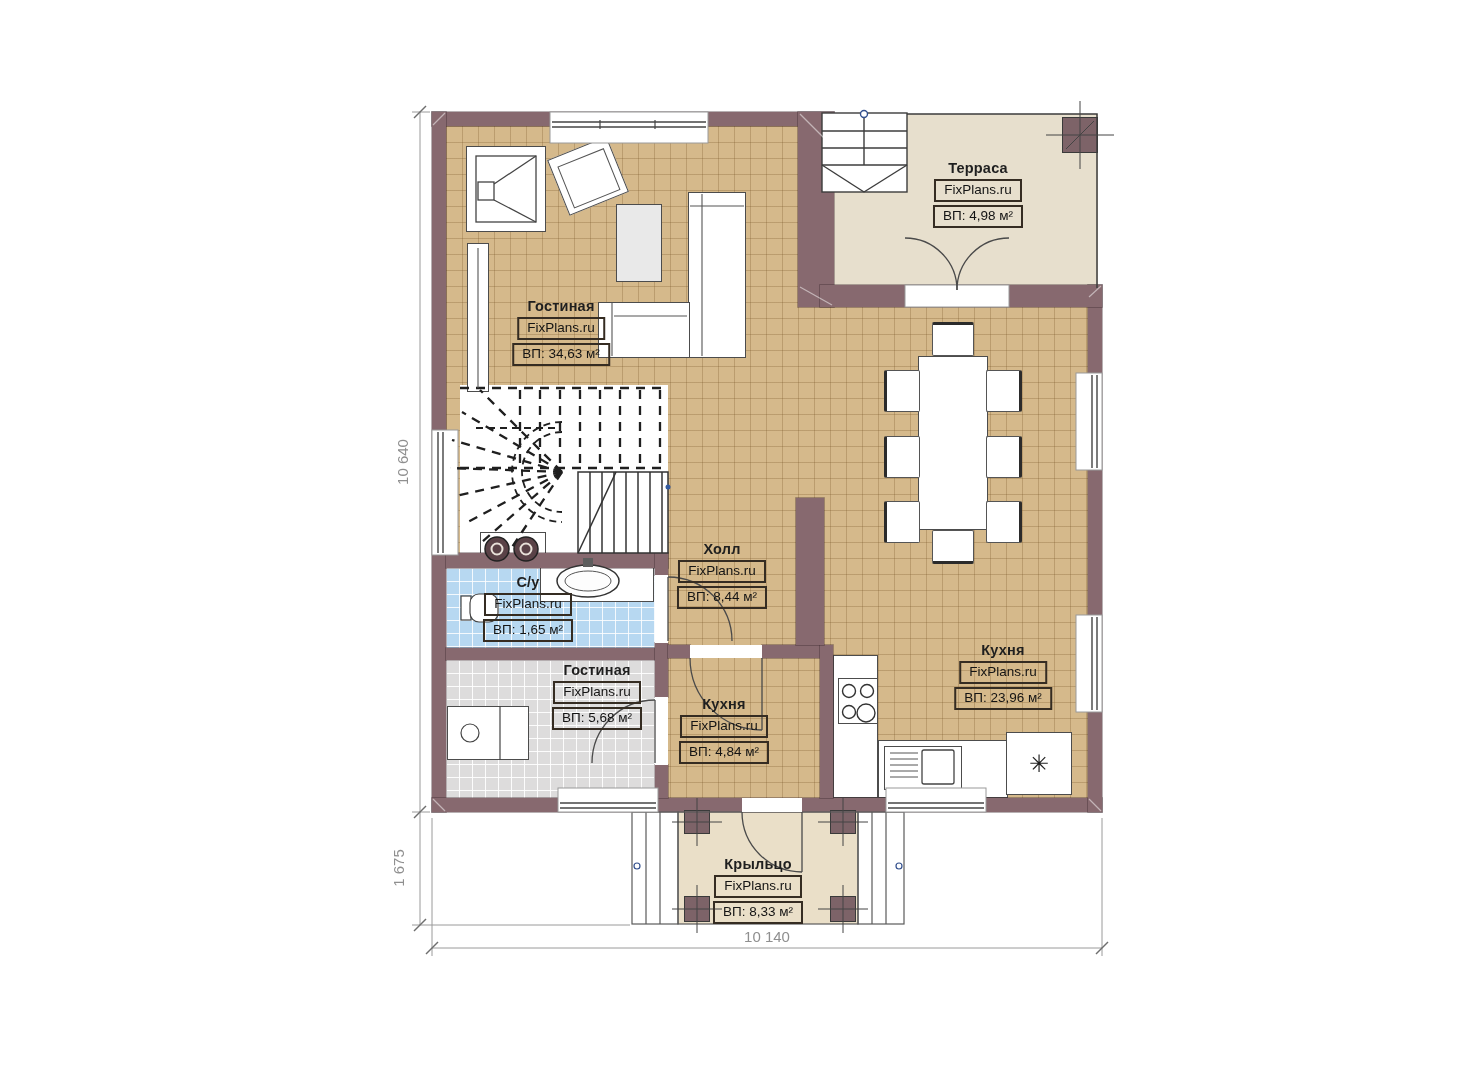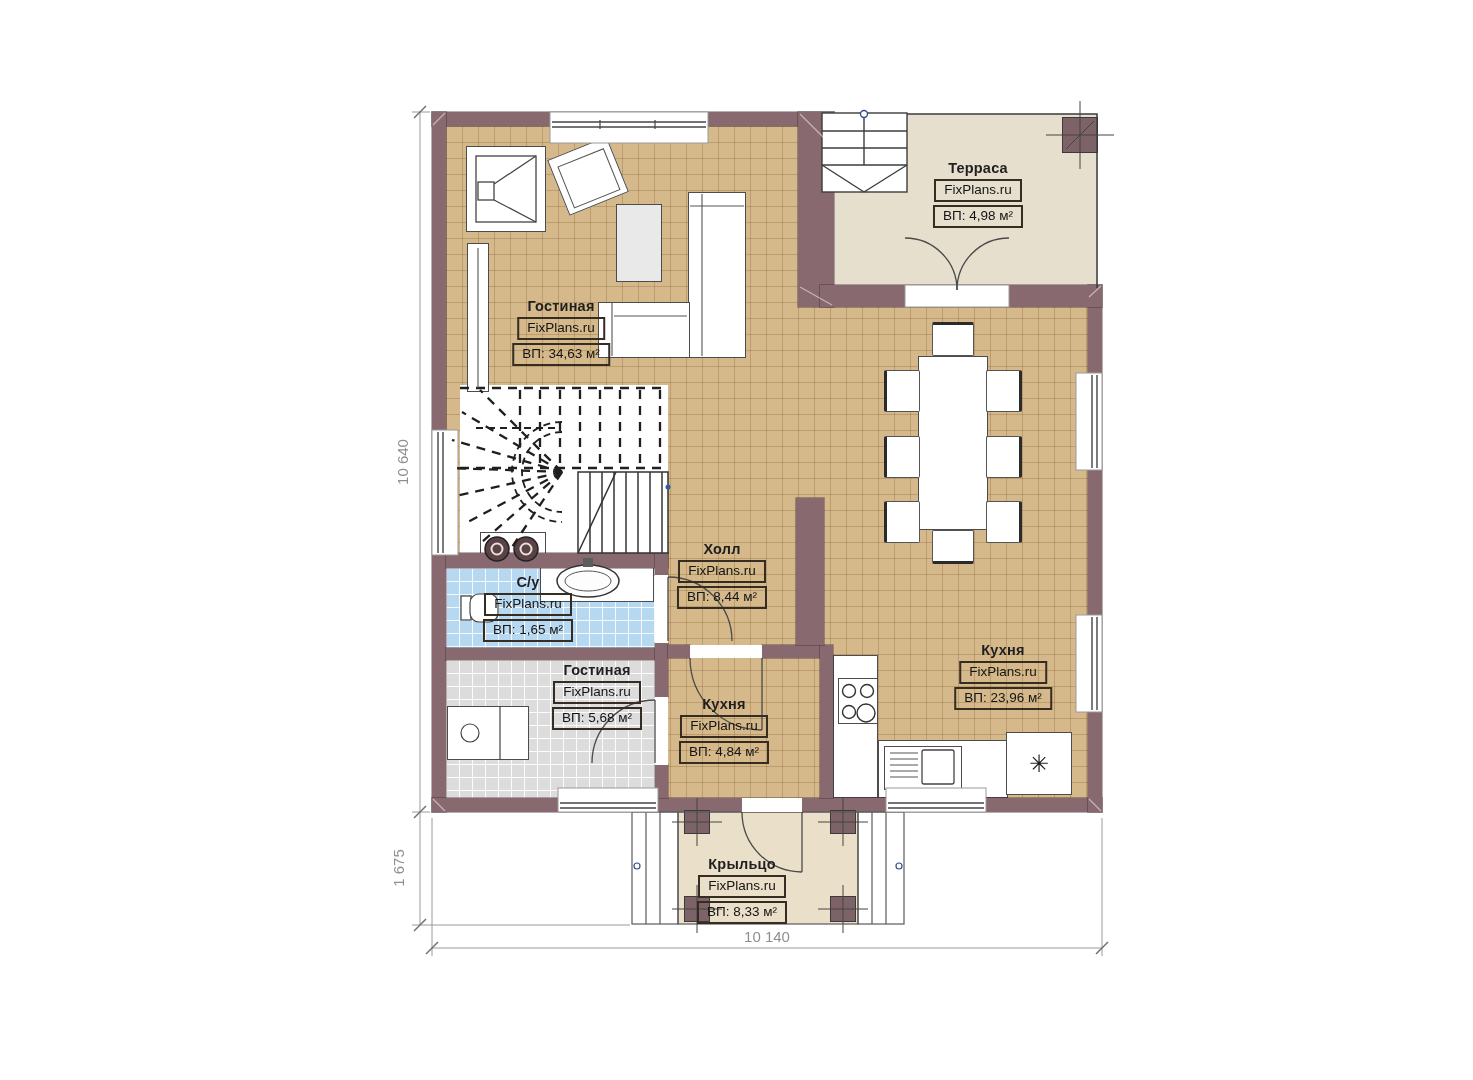--- a/index.html
+++ b/index.html
@@ -360,19 +360,19 @@
   <div class="room-label" style="left:724px;top:696px;">
     <div class="rname">Кухня</div>
     <div class="lbox">FixPlans.ru</div>
     <div class="lbox">ВП: 4,84 м²</div>
   </div>
   <div class="room-label" style="left:1003px;top:642px;">
     <div class="rname">Кухня</div>
     <div class="lbox">FixPlans.ru</div>
     <div class="lbox">ВП: 23,96 м²</div>
   </div>
-  <div class="room-label" style="left:742px;top:856px;justify-content:flex-end;">
+  <div class="room-label" style="left:758px;top:856px;justify-content:flex-end;">
     <div class="rname">Крыльцо</div>
     <div class="lbox">FixPlans.ru</div>
     <div class="lbox">ВП: 8,33 м²</div>
   </div>
 
 </div>
 
 </body></html>

